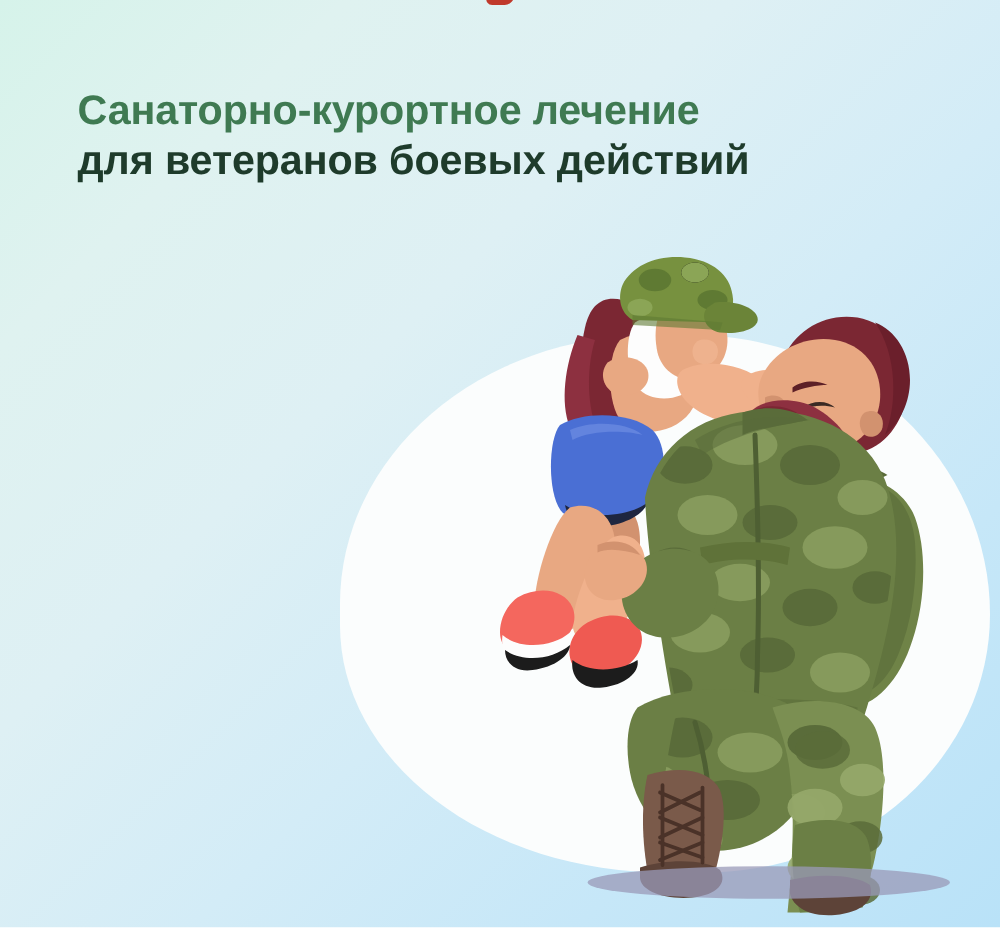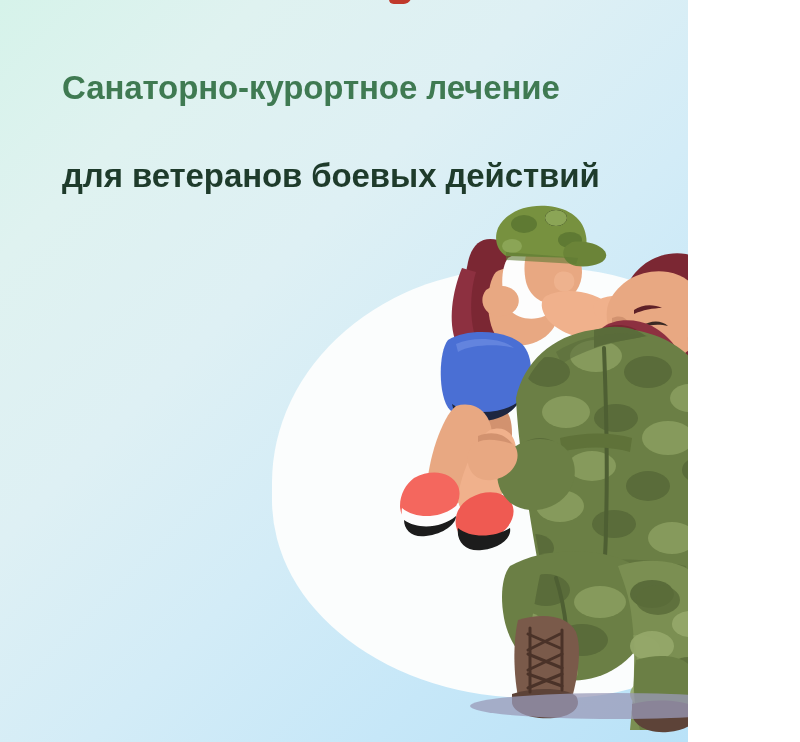--- a/index.html
+++ b/index.html
@@ -6,21 +6,21 @@
     margin: 0;
     padding: 0;
     background: #ffffff;
   }
   body {
     font-family: "Liberation Sans", sans-serif;
   }
 
   #poster {
     position: relative;
-    width: 688px;
+    width: 800px;
     height: 742px;
     overflow: hidden;
     background: linear-gradient(135deg,
         #d6f3ea 0%,
         #dff2f0 18%,
         #def0f4 38%,
         #d3ecf7 58%,
         #c6e7f8 78%,
         #b9e2f8 100%);
   }
@@ -69,21 +69,21 @@
     line-height: 1.22;
   }
   .headline .line {
     display: block;
     font-weight: bold;
     font-size: 33px;
     letter-spacing: -0.1px;
     white-space: nowrap;
   }
   .line-1 { color: #3f7a52; }
-  .line-2 { color: #1e3b2b; margin-top: 48px; }
+  .line-2 { color: #1e3b2b; }
   .line-3 { color: #1e3b2b; }
 
   
   .illustration {
     position: absolute;
     left: 0;
     top: 0;
     width: 800px;
     height: 742px;
   }

